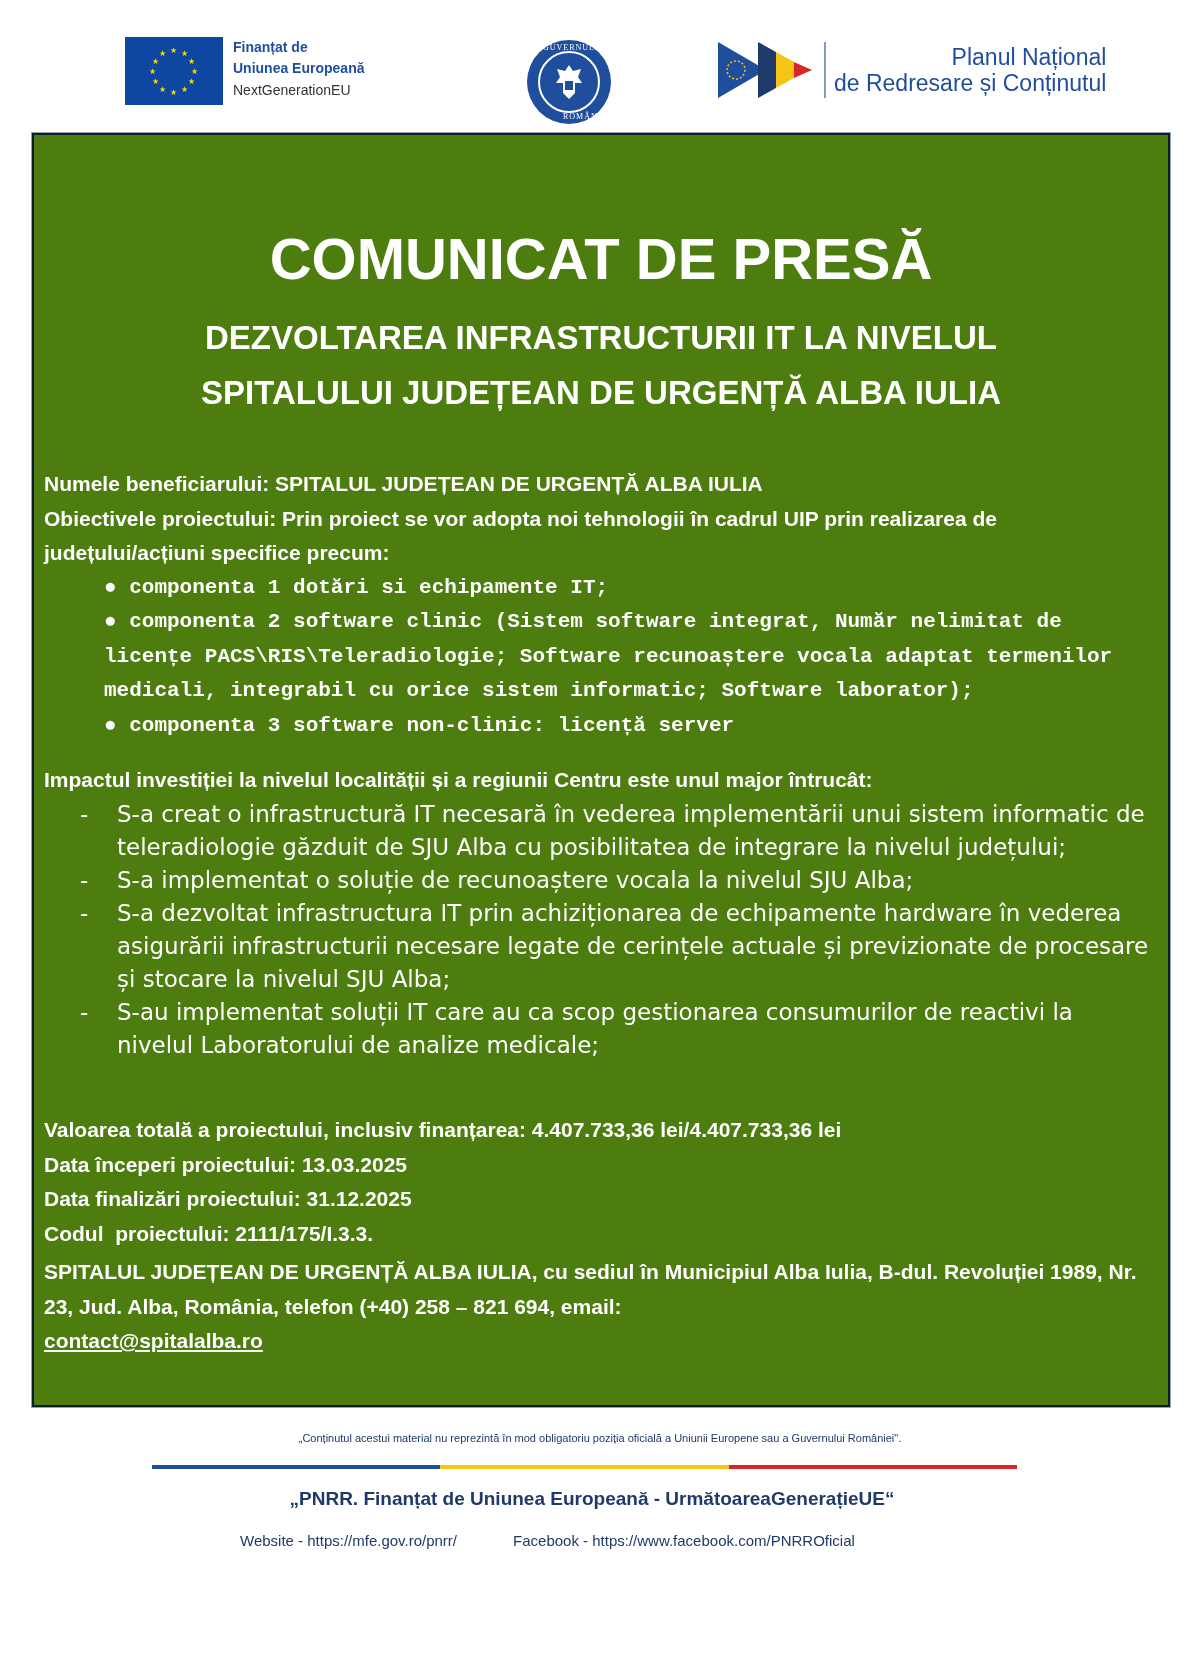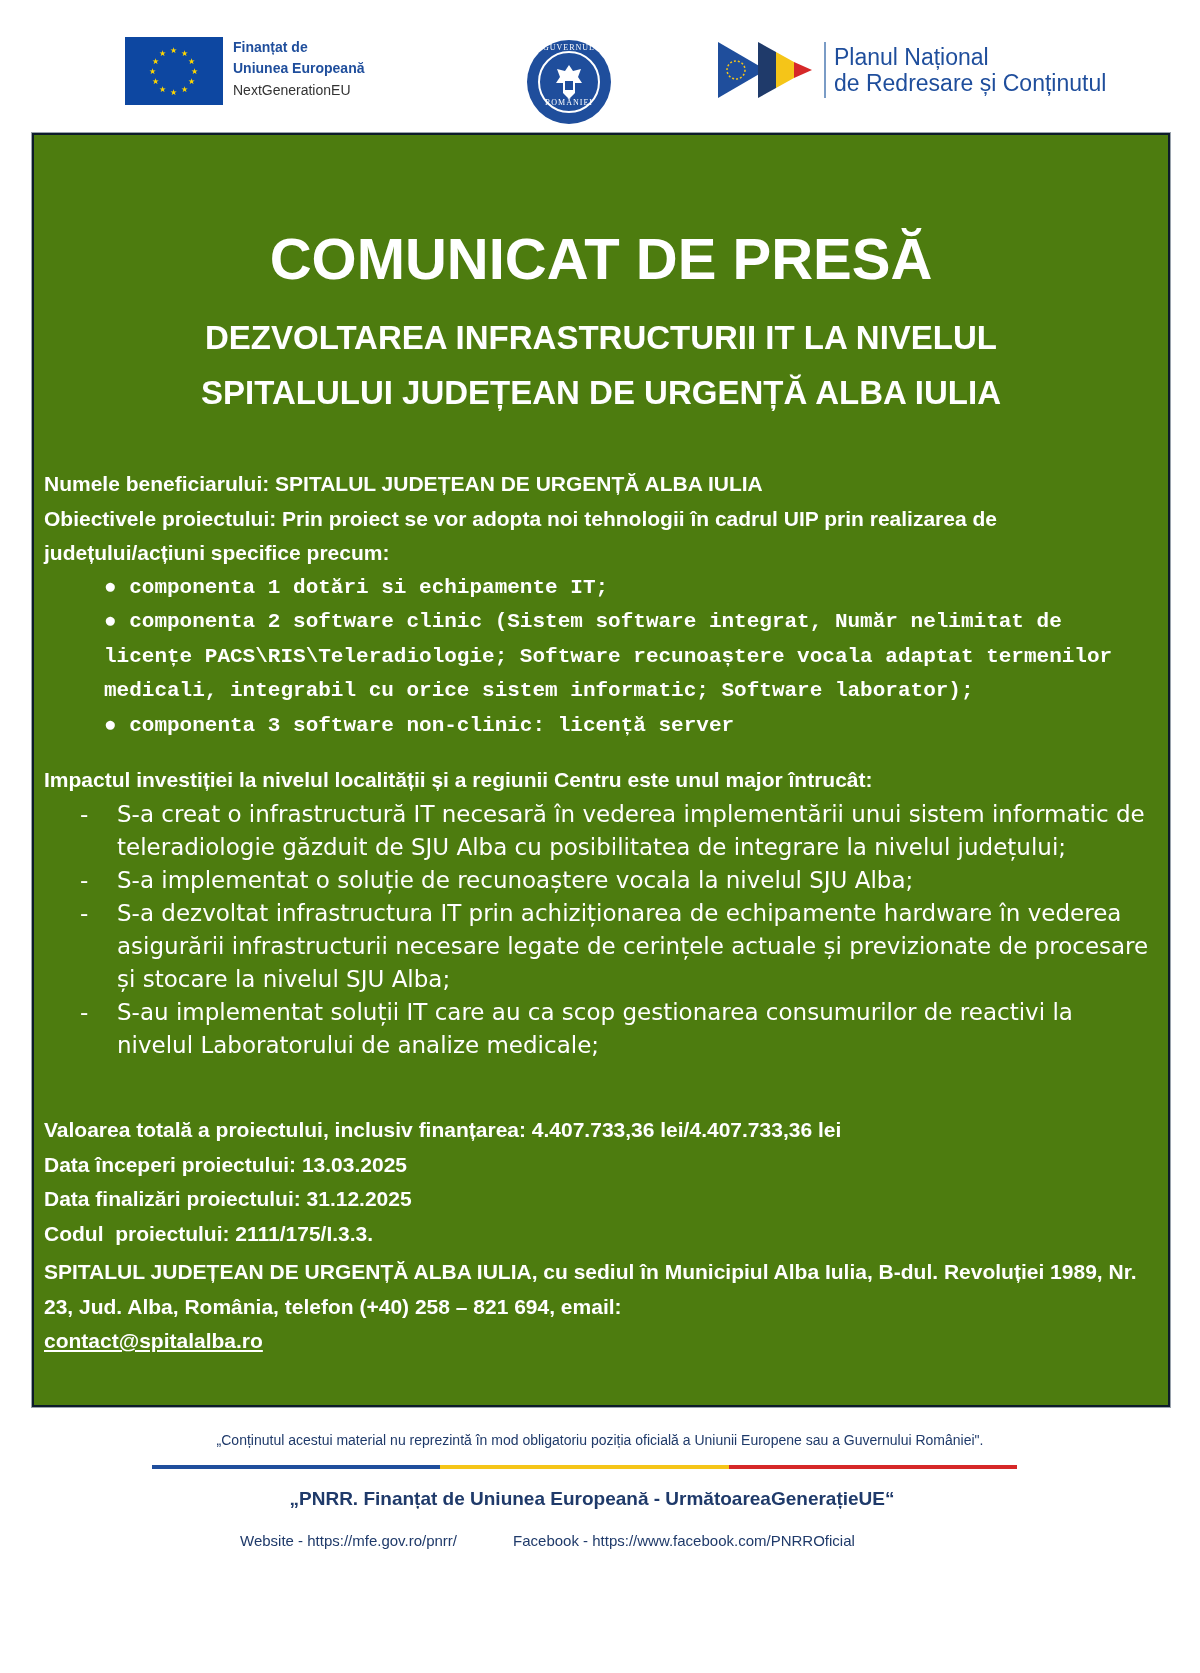--- a/index.html
+++ b/index.html
@@ -10,45 +10,45 @@
   .eu-logo { position: absolute; left: 125px; top: 7px; display: flex; align-items: flex-start; }
   .eu-flag { width: 98px; height: 68px; background: #0d47a1; position: relative; }
   .eu-flag .star { position: absolute; color: #ffd700; font-size: 8px; line-height: 8px; }
   .eu-text { margin-left: 10px; color: #1f4e9c; }
   .eu-text .l1 { font-size: 14px; font-weight: bold; line-height: 21px; }
   .eu-text .l3 { font-size: 14px; color: #333; line-height: 22px; }
 
   .gov-seal { position: absolute; left: 527px; top: 10px; width: 84px; height: 84px; border-radius: 50%; background: #1f4e9c; display: flex; align-items: center; justify-content: center; }
   .gov-seal .inner { width: 58px; height: 58px; border-radius: 50%; border: 2px solid #fff; background: #1f4e9c; display: flex; align-items: center; justify-content: center; color: #fff; font-size: 8px; }
   .gov-seal .ring-text { position: absolute; top: 3px; width: 100%; text-align: center; color: #fff; font-size: 8px; font-family: "Liberation Serif", serif; letter-spacing: 1px; }
-  .gov-seal .ring-text.bottom { top: auto; bottom: 17px; }
+  .gov-seal .ring-text.bottom { top: auto; bottom: 3px; text-align: right; }
 
   .pnrr-logo { position: absolute; left: 718px; top: 12px; display: flex; align-items: center; }
   .pnrr-mark { position: relative; width: 100px; height: 56px; }
   .pnrr-divider { width: 2px; height: 56px; background: #7a9cc6; margin: 0 8px 0 6px; }
-  .pnrr-text { color: #1f4e9c; font-size: 23px; line-height: 26px; }
+  .pnrr-text { color: #1f4e9c; font-size: 23px; line-height: 26px; text-align: right; }
 
   
   .press-box { position: absolute; left: 32px; top: 133px; width: 1134px; height: 1270px; background: #4d7c0f; border: 2px solid #0d1b2a; box-shadow: 0 0 0 1px #9aa3ad; color: #ffffff; font-family: "Liberation Sans", sans-serif; }
   .press-title { position: absolute; top: 90px; left: 0; width: 100%; text-align: center; font-size: 58px; font-weight: bold; letter-spacing: 0px; }
   .press-subtitle { position: absolute; top: 175px; left: 0; width: 100%; text-align: center; font-size: 33px; font-weight: bold; line-height: 55px; }
 
   .body-block { position: absolute; left: 10px; font-size: 21px; font-weight: bold; line-height: 34.5px; }
   .info-block { top: 332px; width: 1110px; }
   .bullets { padding-left: 60px; font-family: Liberation Mono, monospace; }
   .impact-block { top: 628px; width: 1110px; }
   .impact-list { list-style: none; margin: 0; padding: 0; font-weight: normal; font-family: "DejaVu Sans", sans-serif; font-size: 23px; line-height: 33px; }
   .impact-list li { position: relative; padding-left: 73px; }
   .impact-list li .dash { position: absolute; left: 36px; top: 0; }
   .value-block { top: 978px; }
   .contact-block { top: 1120px; width: 1100px; }
   .contact-block a { color: #fff; text-decoration: underline; }
 
   
-  .disclaimer { position: absolute; top: 1432px; left: 0; width: 1200px; text-align: center; font-size: 14px; color: #1f3a6a; }
+  .disclaimer { position: absolute; top: 1432px; left: 0; width: 1200px; text-align: center; font-size: 11px; color: #1f3a6a; }
   .tricolor { position: absolute; top: 1465px; left: 152px; width: 865px; height: 4px; display: flex; }
   .tricolor .b { flex: 1; background: #1f4e9c; }
   .tricolor .y { flex: 1; background: #f5c518; }
   .tricolor .r { flex: 1; background: #d62828; }
   .slogan { position: absolute; top: 1488px; left: 0; width: 1184px; text-align: center; font-size: 19px; font-weight: bold; color: #1f3a6a; }
   .links { position: absolute; top: 1532px; left: 232px; font-size: 15px; color: #1f3a6a; display: flex; gap: 48px; }
   .links span { cursor: pointer; margin-left: 8px; }
 </style>
 </head>
 <body>

